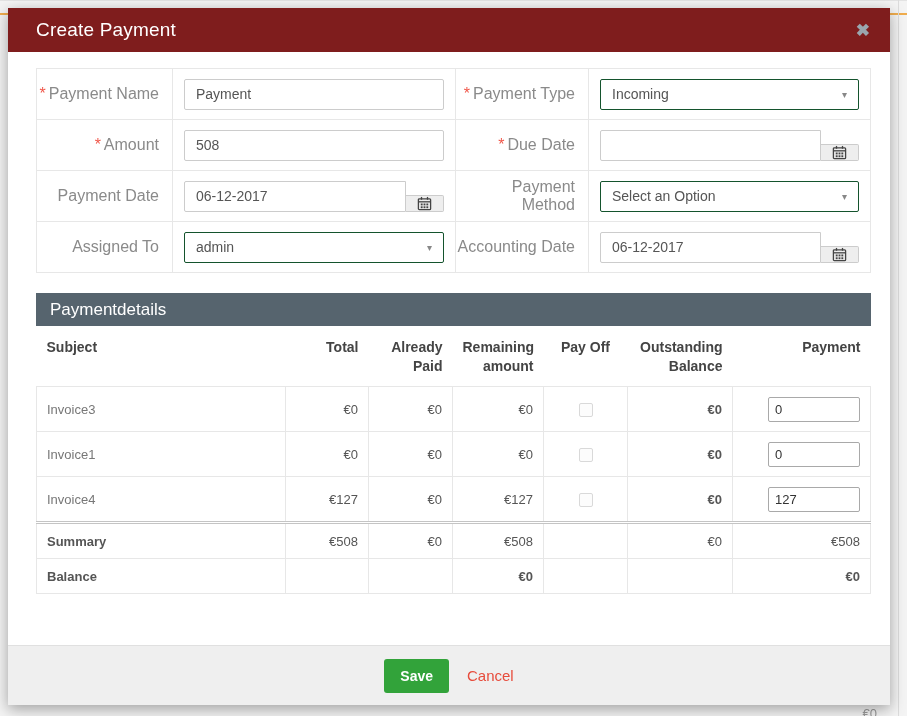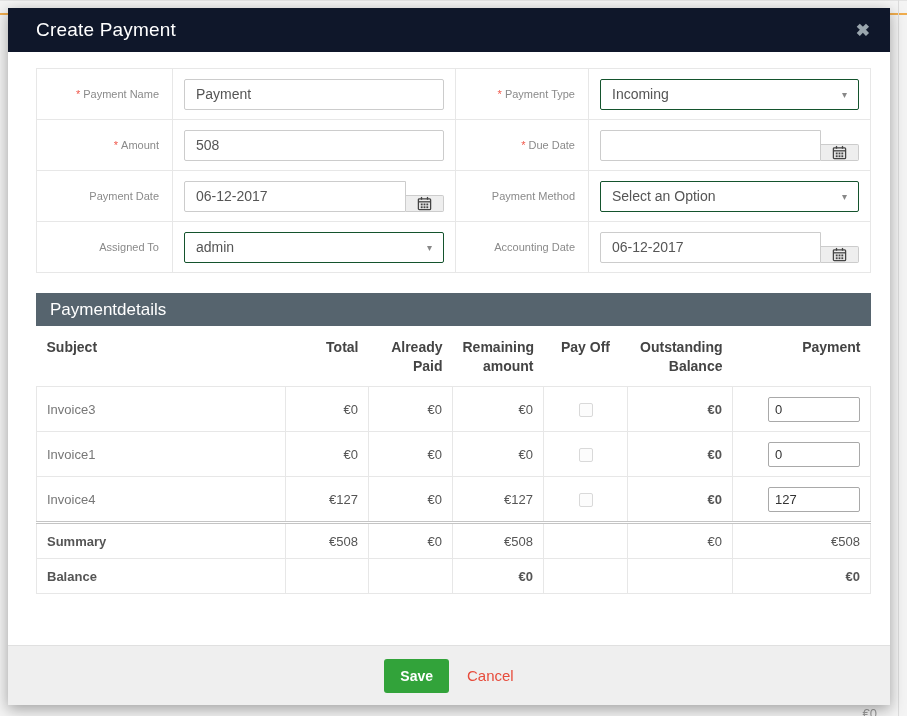--- a/index.html
+++ b/index.html
@@ -16,32 +16,32 @@
   .bg-topline { position:absolute; top:0; left:0; width:907px; height:1px; background:#e3e3e3; }
   .bg-fragment { position:absolute; top:706px; right:30px; font-size:13px; color:#9a9a9a; }
 
   
   .modal {
     position:absolute; left:8px; top:8px; width:882px; height:697px;
     background:#fff; box-shadow:0 4px 14px rgba(0,0,0,.35);
     display:flex; flex-direction:column; z-index:2;
   }
   .modal-header {
-    flex:0 0 44px; background:#0f172a; color:#fff;
+    flex:0 0 44px; background:#7f1d1d; color:#fff;
     display:flex; align-items:center; padding:0 20px 0 28px;
   }
   .modal-title { font-size:19px; letter-spacing:.2px; }
   .close-icon { margin-left:auto; color:#9aa6ae; font-size:17px; font-weight:bold; cursor:pointer; line-height:1; }
 
   .modal-body { flex:1 1 auto; padding:16px 19px 0 28px; }
 
   
   table.form-table { width:100%; border-collapse:collapse; table-layout:fixed; }
   table.form-table td { border:1px solid #e7e7e7; height:51px; vertical-align:middle; }
-  td.lbl { text-align:right; padding-right:13px; color:#8a8a8a; font-size:11px; }
+  td.lbl { text-align:right; padding-right:13px; color:#8a8a8a; font-size:16px; }
   .req { color:#f0574a; margin-right:3px; }
   td.inp { padding:8px 11px; }
 
   input.text {
     width:100%; height:31px; border:1px solid #ccc; border-radius:2px;
     padding:0 11px; font-size:14px; color:#555; outline:none; background:#fff;
     font-family:"Liberation Sans", sans-serif;
   }
   .input-group { display:flex; width:100%;align-items:flex-end; }
   .input-group input.text { flex:1 1 auto; border-radius:2px 0 0 2px; }

